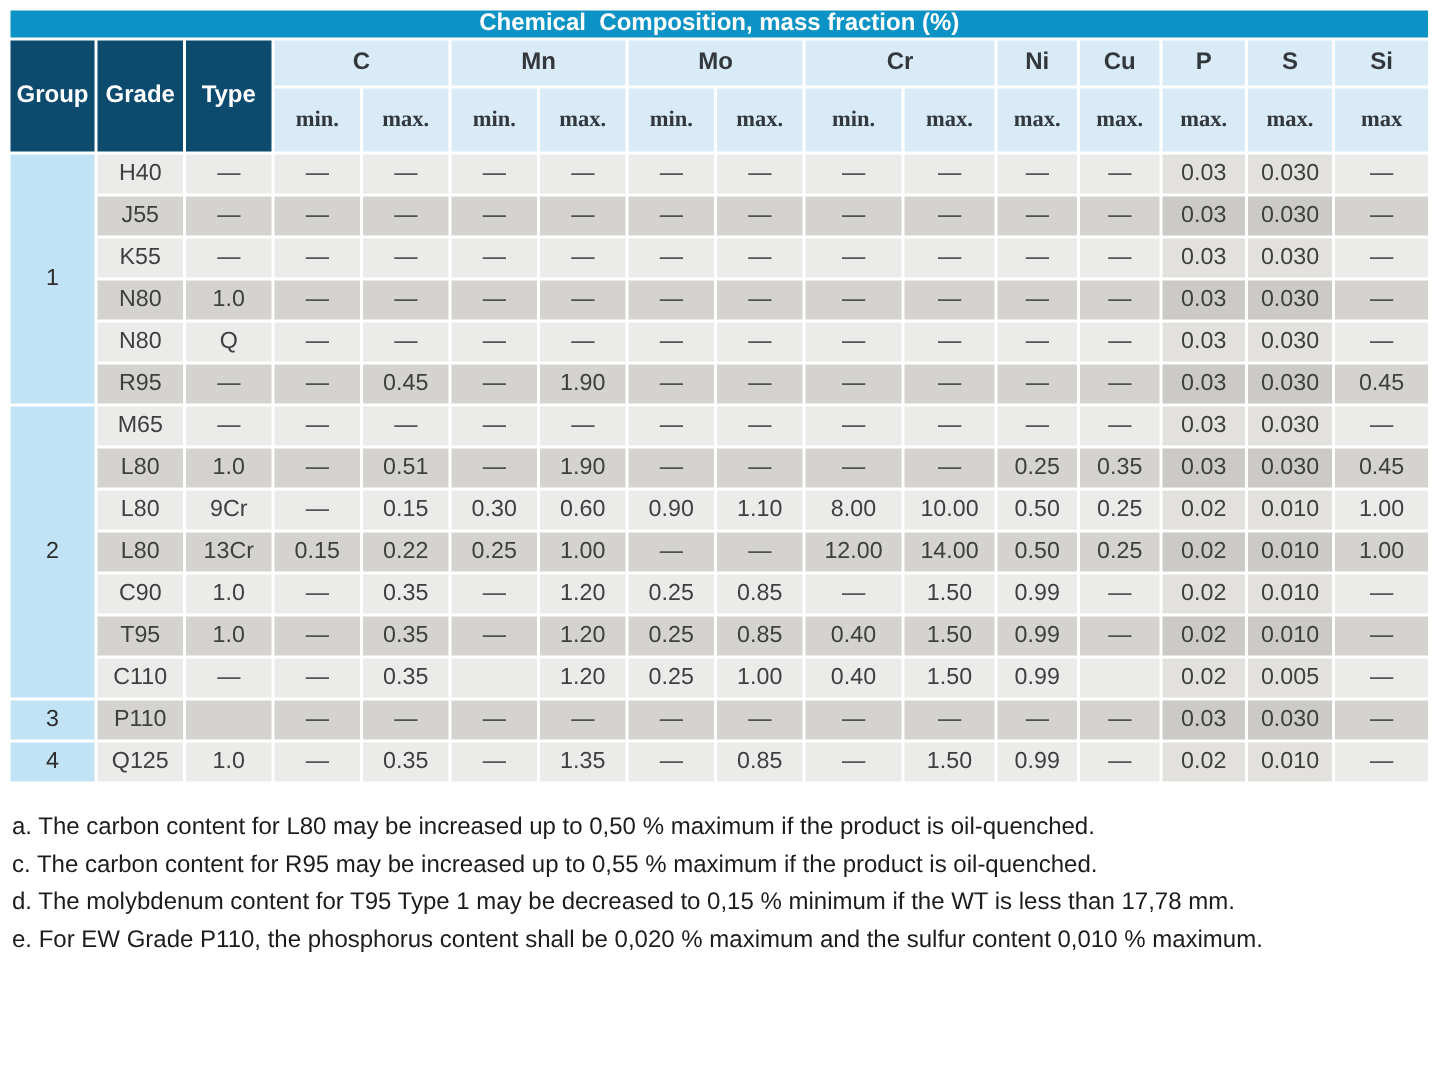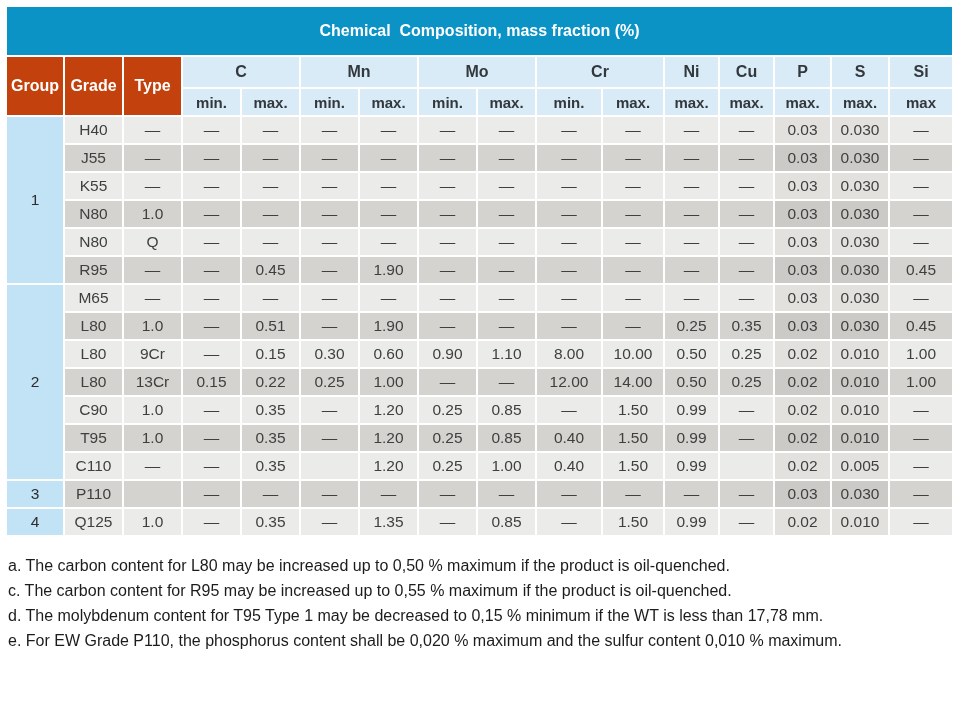--- a/index.html
+++ b/index.html
@@ -30,42 +30,43 @@
   col.c-s     { width: 56px; }
   col.c-si    { width: 62px; }
 
   th, td { padding: 0; text-align: center; vertical-align: middle; }
 
   th.title-cell {
     background: #0C93C6;
     color: #ffffff;
     font-size: 16px;
     font-weight: bold;
-    height: 48px;
+    height: 18px;
     white-space: pre;
   }
   th.corner {
-    background: #c2410c;
+    background: #0c4a6e;
     color: #ffffff;
     font-size: 16px;
     font-weight: bold;
   }
   th.elem {
     background: #D8EBF7;
     color: #33383d;
     font-size: 16px;
     font-weight: bold;
     height: 30px;
   }
   th.sub {
     background: #D8EBF7;
     color: #33383d;
     font-size: 15px;
     font-weight: bold;
-    height: 26px;
+    height: 42px;
+    font-family: Liberation Serif, serif;
   }
 
   tbody td {
     font-size: 15.5px;
     color: #3f3f3f;
     height: 26px;
   }
   tr.light td { background: #EBEBE9; }
   tr.dark  td { background: #D5D3CF; }
   tr.light td.tint { background: #E3E1DE; }

